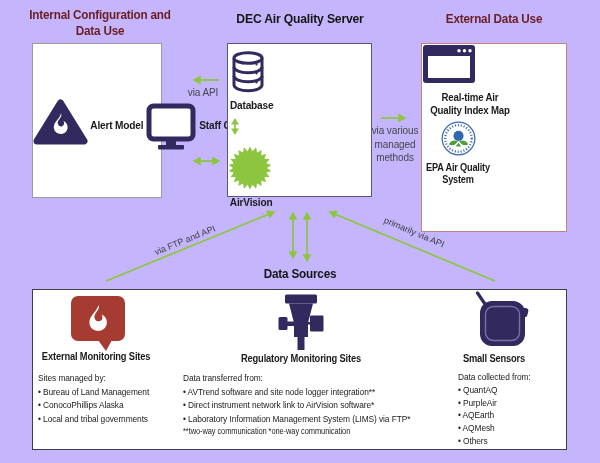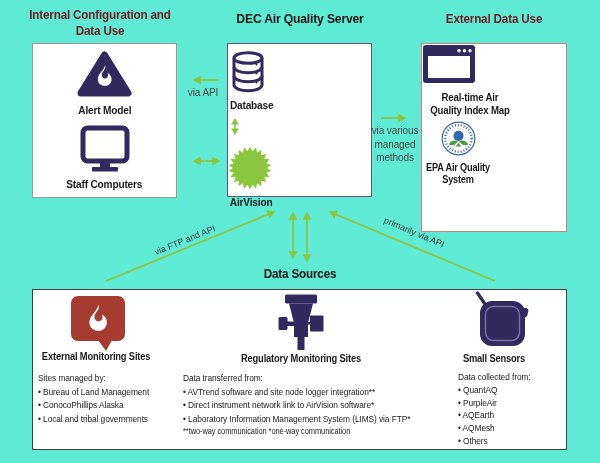--- a/index.html
+++ b/index.html
@@ -1,25 +1,25 @@
 <!DOCTYPE html>
 <html><head>
 <meta charset="utf-8">
 <style>
   html,body{margin:0;padding:0;background:#fff;}
-  .canvas{position:relative;width:600px;height:463px;background:#5eead4;overflow:hidden;
+  .canvas{position:relative;width:600px;height:463px;background:#c4b5fd;overflow:hidden;
     font-family:"Liberation Sans","DejaVu Sans",sans-serif;color:#1b1b1b;}
   .abs{position:absolute;}
   .title{font-weight:bold;text-align:center;line-height:1.25;letter-spacing:-0.2px;
     transform:scaleX(0.9);transform-origin:center top;}
   .maroon{color:#6b1d22;}
   .black{color:#161616;}
   .box{position:absolute;background:#fff;box-sizing:border-box;}
-  .left-box{left:32px;top:43px;width:145px;height:155px;border:1.5px solid #9b9b9b;
-    display:flex;flex-direction:column;align-items:center;padding-top:6px;}
+  .left-box{left:32px;top:43px;width:130px;height:155px;border:1.5px solid #9b9b9b;
+    display:flex;align-items:center;padding-top:6px;}
   .server-box{left:227px;top:43px;width:145px;height:154px;border:1.5px solid #5c5677;
     display:flex;flex-direction:column;align-items:flex-start;padding-top:6px;}
   .right-box{left:421px;top:43px;width:146px;height:189px;border:1.5px solid #c4837d;
     display:flex;flex-direction:column;align-items:flex-start;}
   .bottom-box{left:32px;top:289px;width:535px;height:161px;border:1.5px solid #3f3f3f;}
   .ilabel{font-weight:bold;font-size:11px;letter-spacing:-0.2px;transform:scaleX(0.92);
     transform-origin:center;white-space:nowrap;margin-top:2px;}
   .small-label{font-size:10px;color:#474747;text-align:center;line-height:1.35;
     letter-spacing:-0.1px;}
   .ext-label{font-weight:bold;font-size:10px;text-align:center;line-height:1.2;

